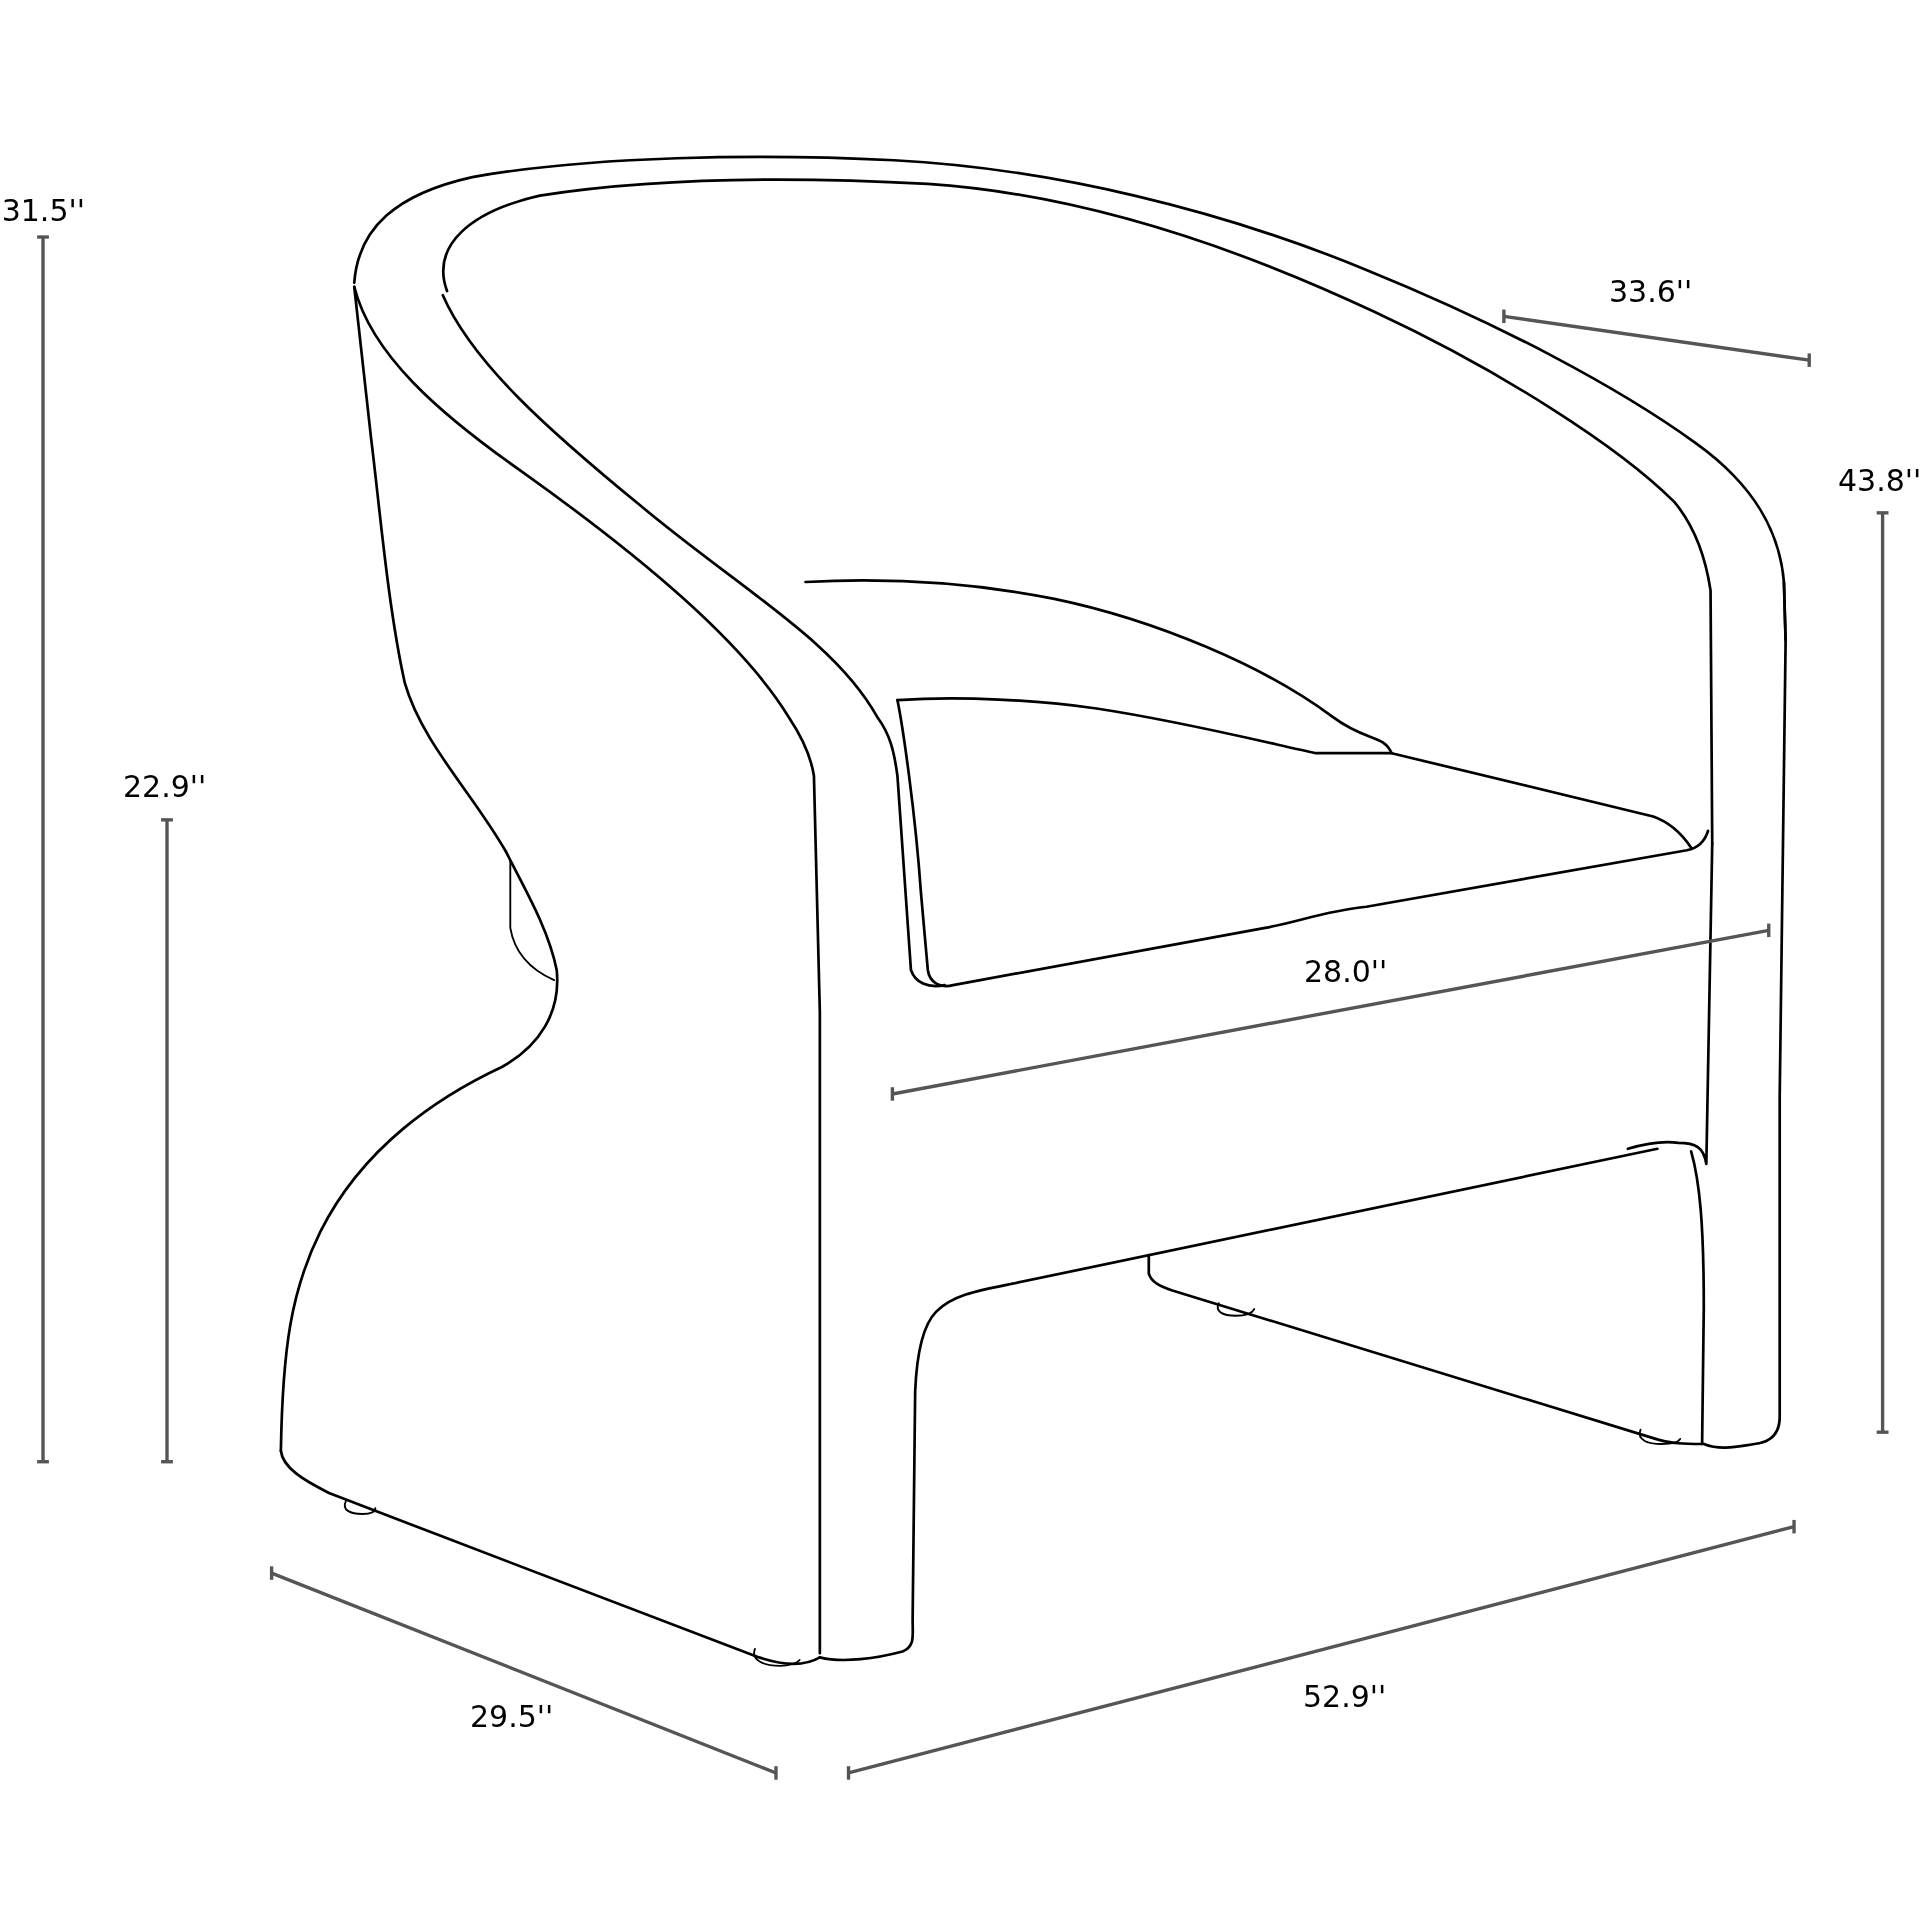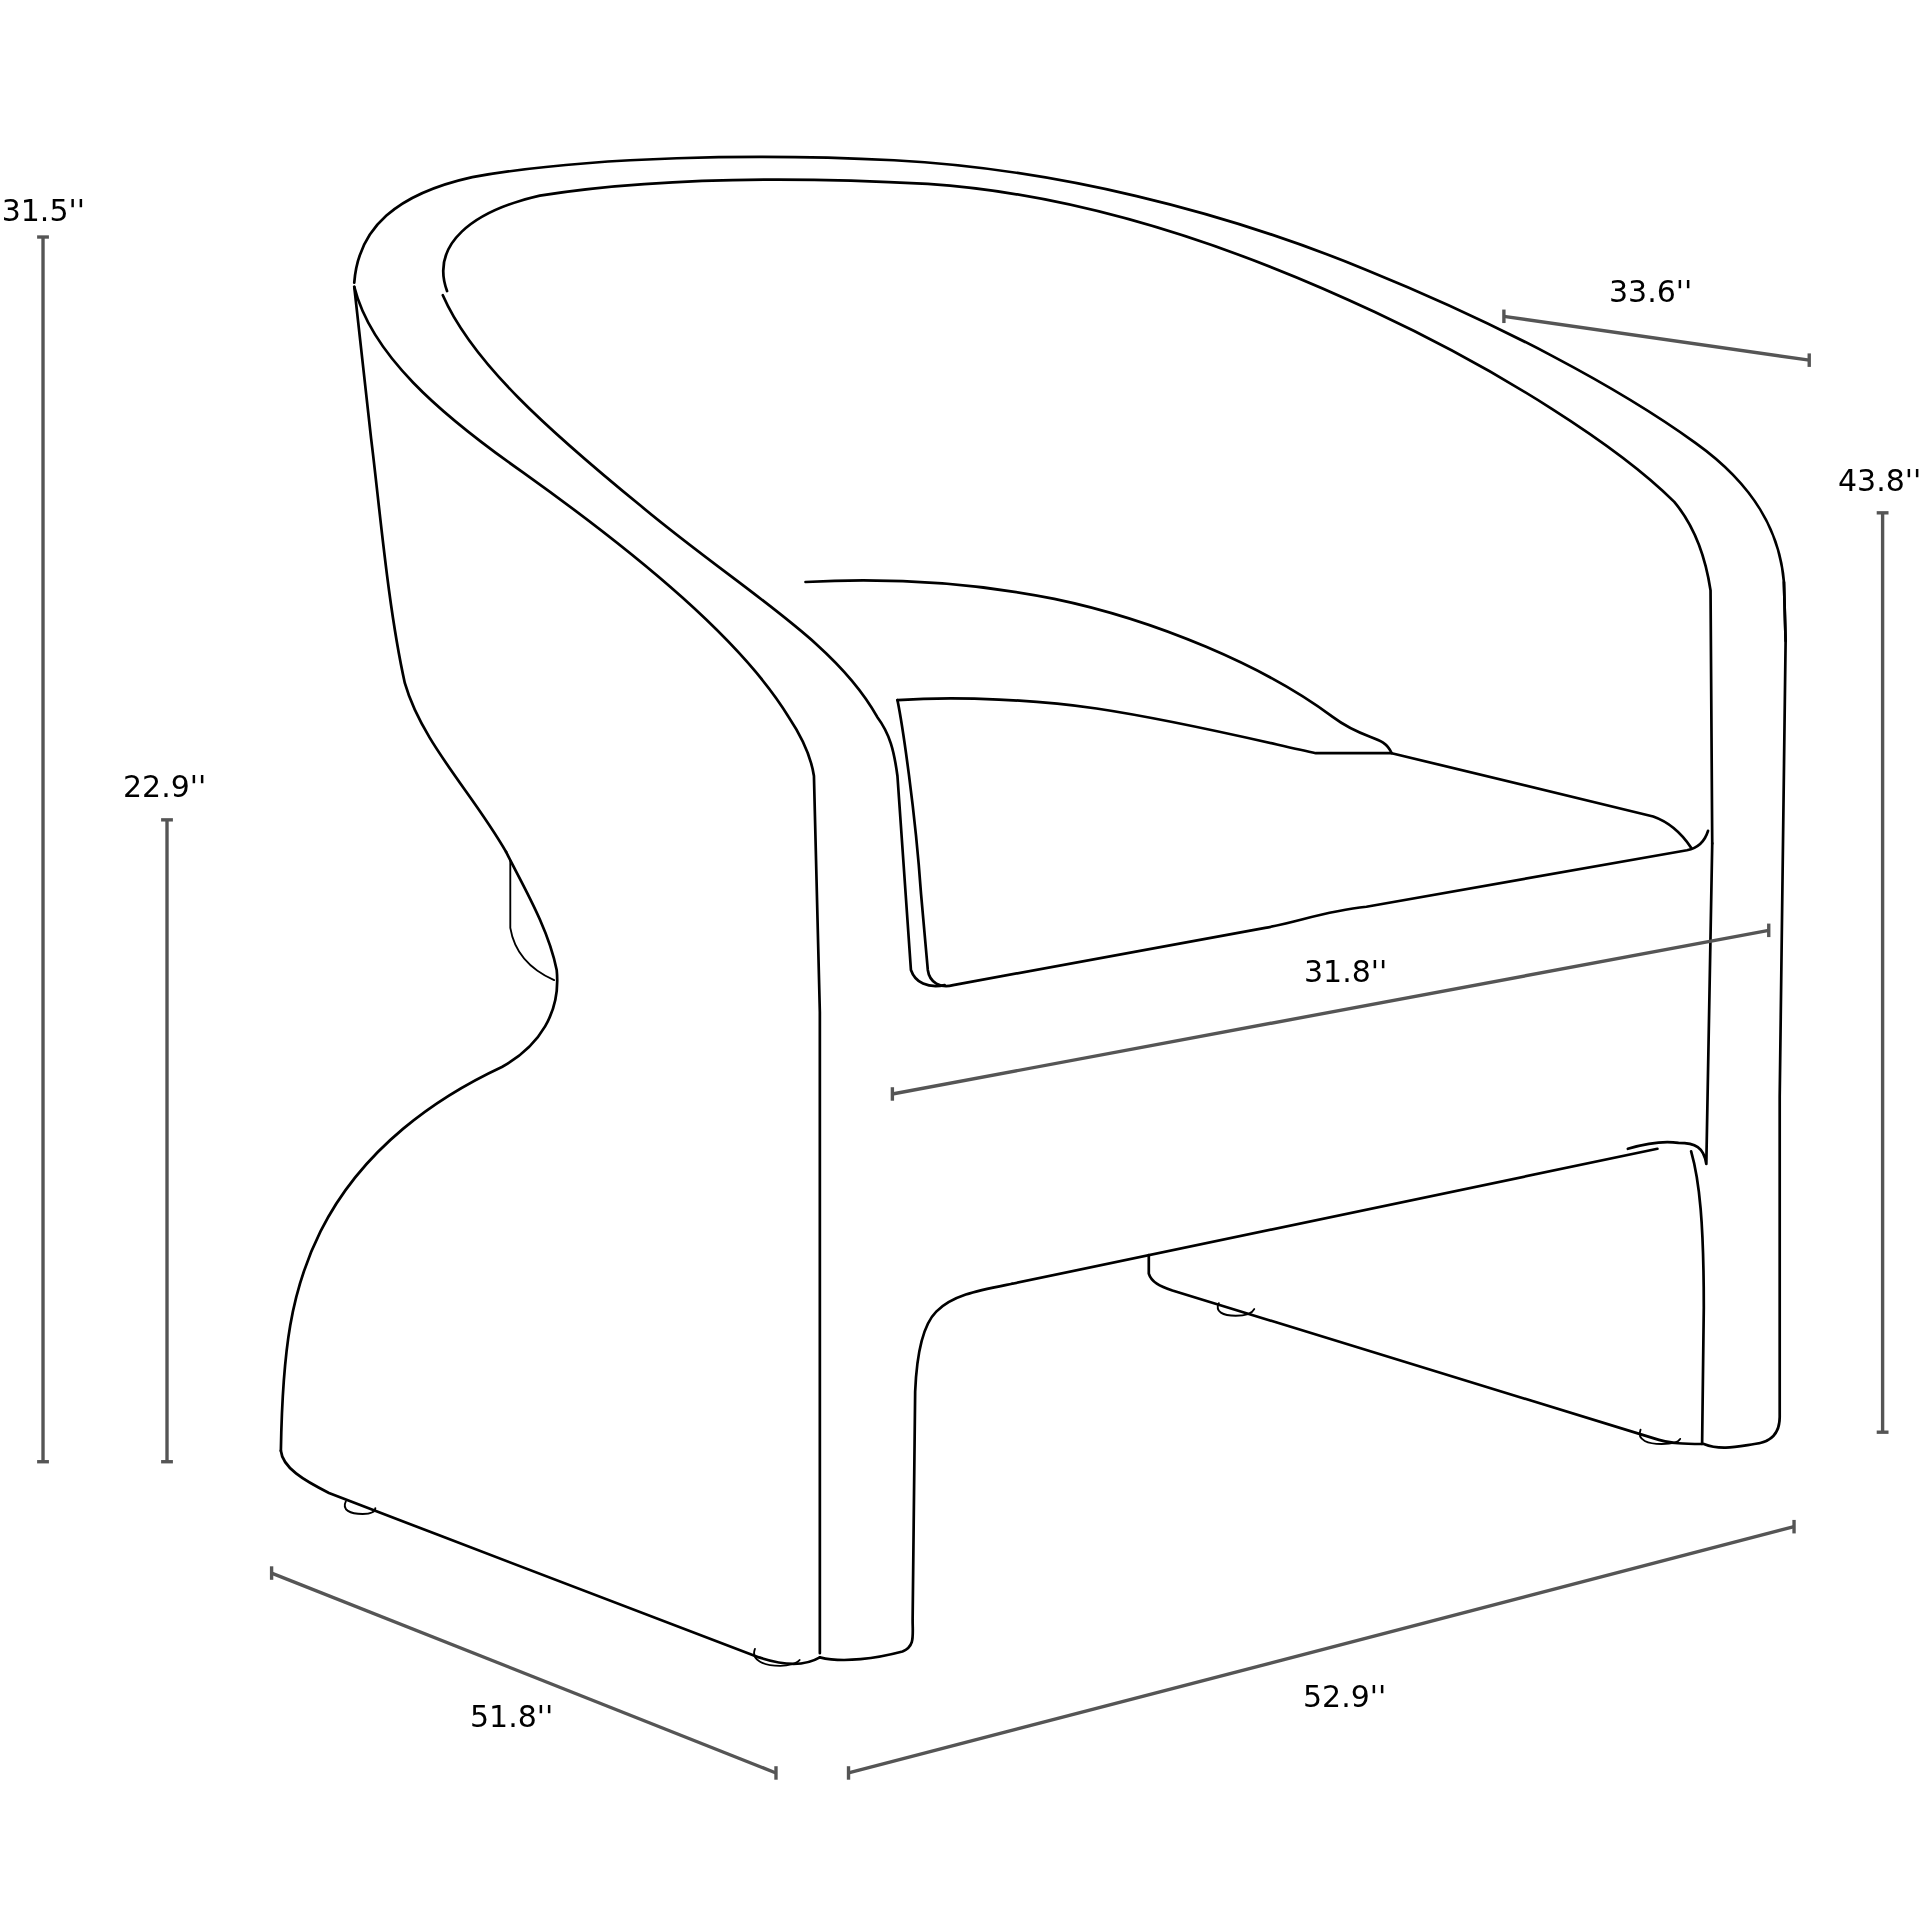--- a/index.html
+++ b/index.html
@@ -135,16 +135,16 @@
       <line x1="1006" y1="2094" x2="1006" y2="2110"></line>
       <line x1="2127" y1="1802" x2="2127" y2="1818"></line>
     </g>
   </g>
 </svg>
 
 <div class="label" style="left:1.7px; top:196px;">31.5''</div>
 <div class="label" style="left:123px; top:772px;">22.9''</div>
 <div class="label" style="left:1838px; top:466px;">43.8''</div>
 <div class="label" style="left:1609px; top:277px;">33.6''</div>
-<div class="label" style="left:1304px; top:957px;">31.8''</div>
-<div class="label" style="left:470px; top:1702px;">51.8''</div>
+<div class="label" style="left:1304px; top:957px;">28.0''</div>
+<div class="label" style="left:470px; top:1702px;">29.5''</div>
 <div class="label" style="left:1303px; top:1682px;">52.9''</div>
 
 
 </body></html>

